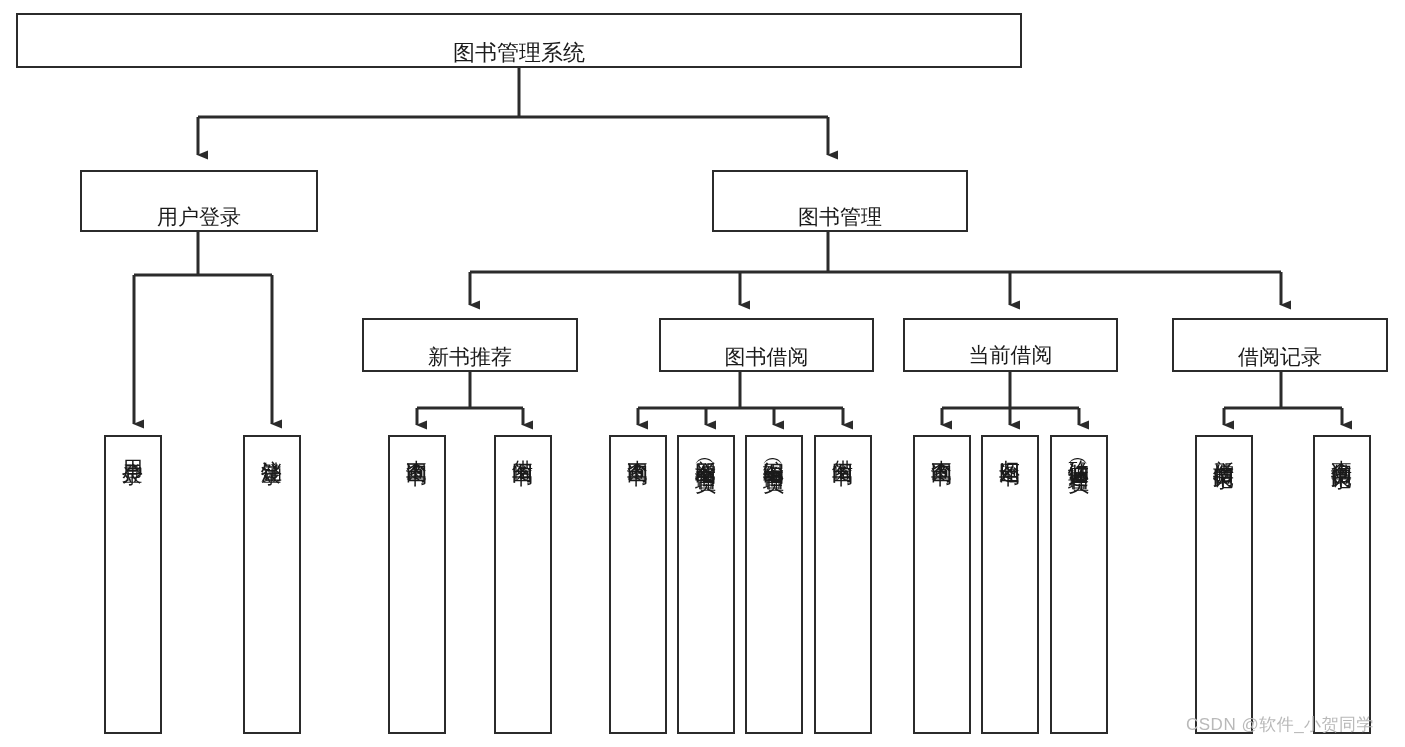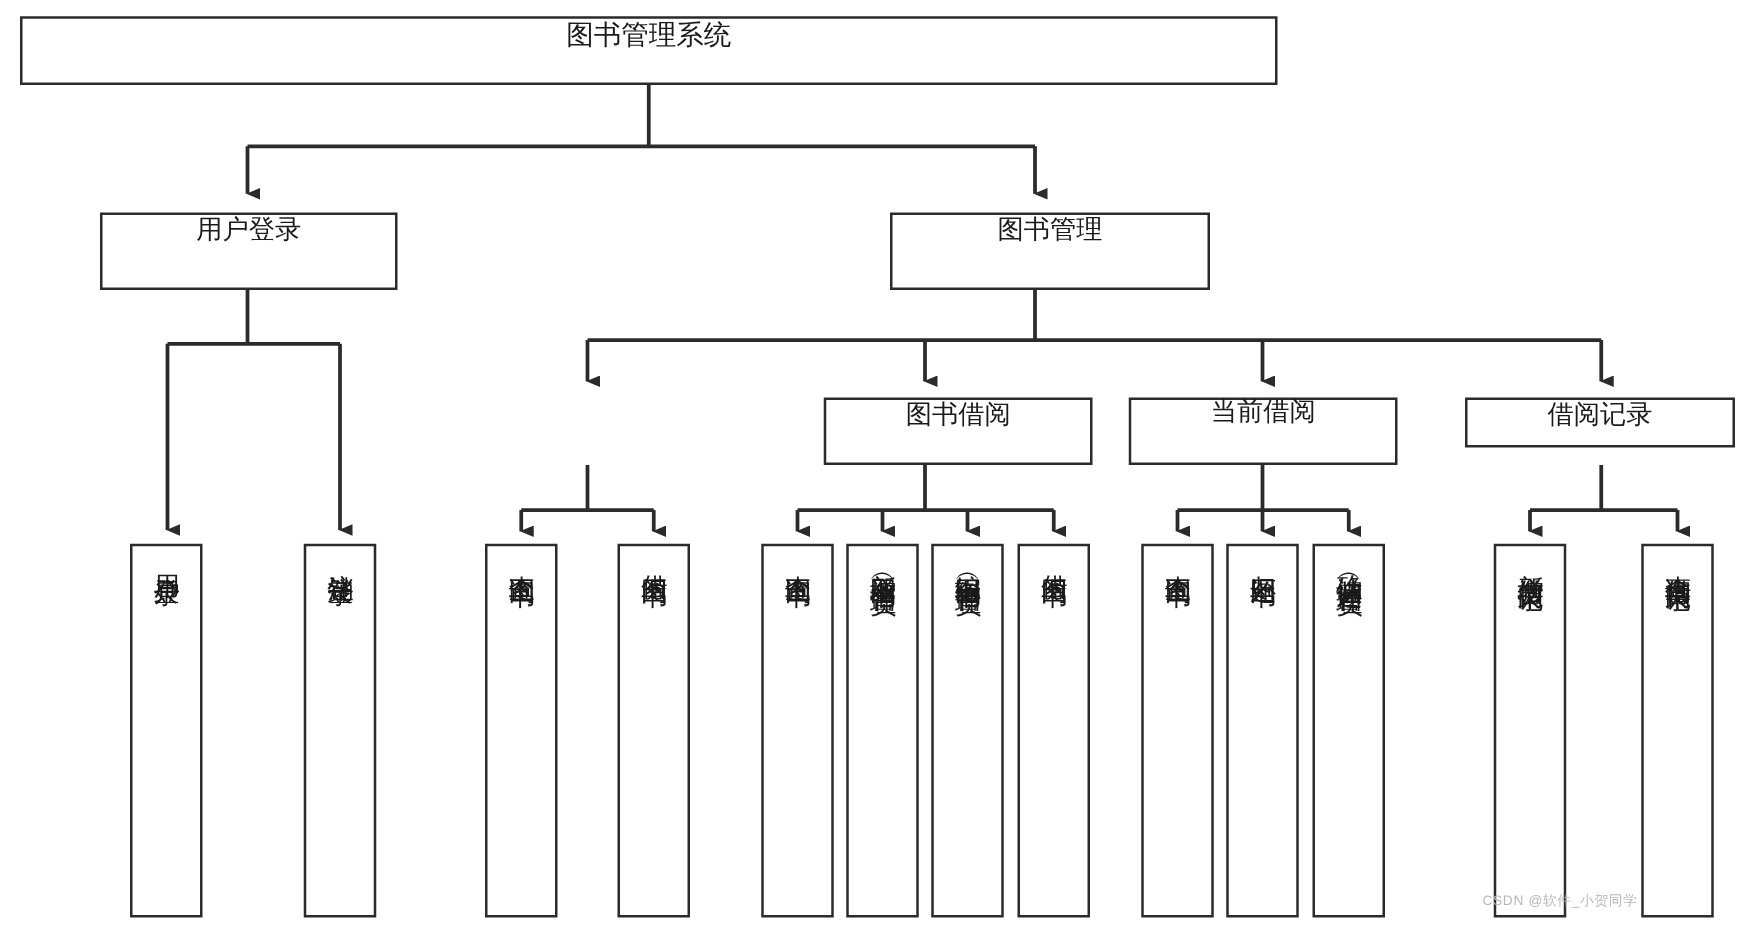--- a/index.html
+++ b/index.html
@@ -23,21 +23,21 @@
     top: 0;
     width: 1405px;
     height: 747px;
   }
   .node {
     position: absolute;
     box-sizing: border-box;
     border: 2px solid #2b2b2b;
     background: #ffffff;
     display: flex;
-    align-items: flex-start;
+    align-items: flex-end;
     justify-content: center;
     color: #1a1a1a;
   }
   .node .label {
     display: block;
     text-align: center;
     line-height: 1.18;
     white-space: pre;
   }
   .node.horiz .label {
@@ -55,21 +55,21 @@
     writing-mode: vertical-rl;
     text-orientation: upright;
     font-size: 21px;
     letter-spacing: 2px;
     line-height: 1.0;
   }
   .watermark {
     position: absolute;
     left: 1186px;
     top: 713px;
-    font-size: 11px;
+    font-size: 17px;
     color: #b9b9b9;
     white-space: nowrap;
     letter-spacing: 0.5px;
   }
 </style>
 </head>
 <body>
 
 <div id="canvas">
 
@@ -128,27 +128,30 @@
     <span class="label">图书管理系统</span>
   </div>
 
   <div class="node horiz" style="left:80px; top:170px; width:238px; height:62px;">
     <span class="label">用户登录</span>
   </div>
   <div class="node horiz" style="left:712px; top:170px; width:256px; height:62px;">
     <span class="label">图书管理</span>
   </div>
 
+  <div class="node horiz" style="left:362px; top:318px; width:216px; height:54px;">
+    <span class="label">新书推荐</span>
+  </div>
   <div class="node horiz" style="left:659px; top:318px; width:215px; height:54px;">
     <span class="label">图书借阅</span>
   </div>
   <div class="node horiz" style="left:903px; top:318px; width:215px; height:54px;font-family:Liberation Mono, monospace;">
     <span class="label">当前借阅</span>
   </div>
-  <div class="node horiz" style="left:1172px; top:318px; width:216px; height:40px;">
+  <div class="node horiz" style="left:1172px; top:318px; width:216px; height:54px;">
     <span class="label">借阅记录</span>
   </div>
 
   <div class="node vert" style="left:104px; top:435px; width:58px; height:299px;">
     <span class="label">用户登录</span>
   </div>
   <div class="node vert" style="left:243px; top:435px; width:58px; height:299px;">
     <span class="label">注销登录</span>
   </div>
 

